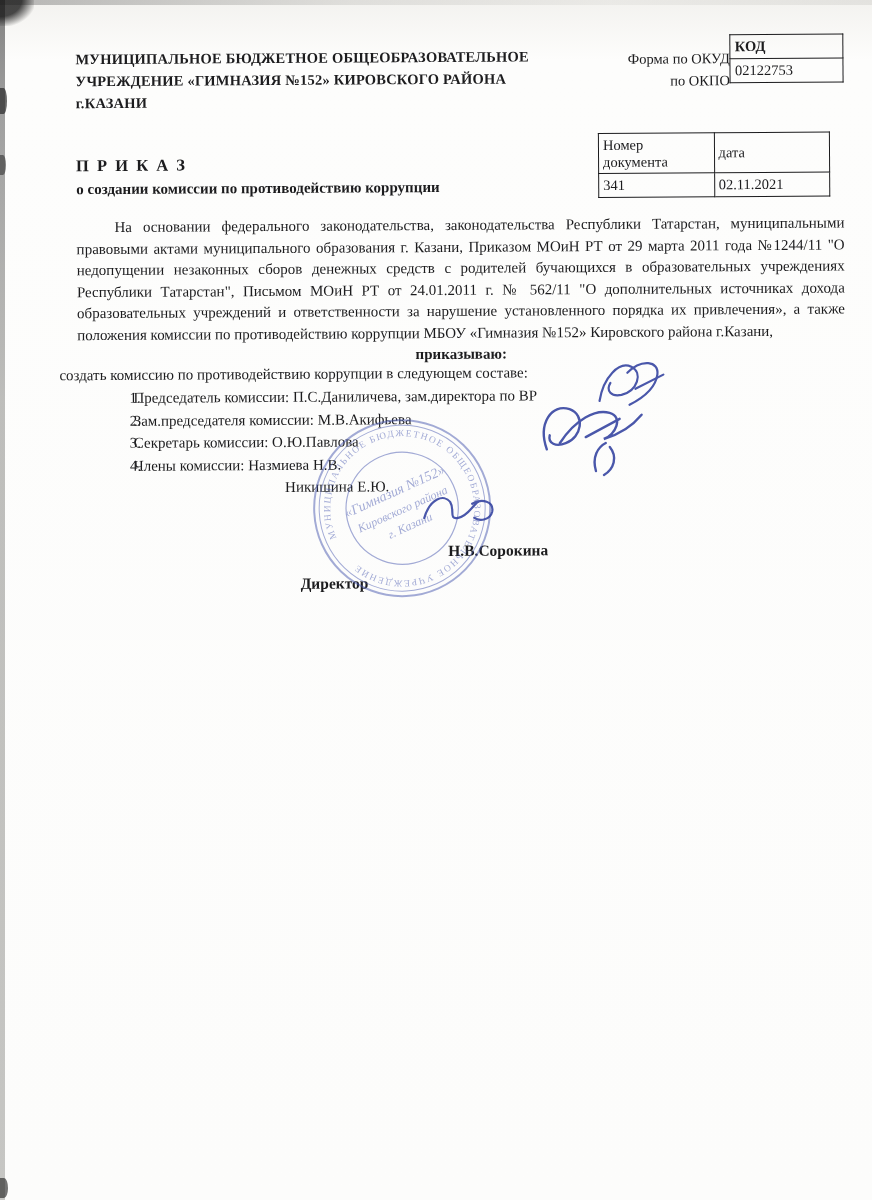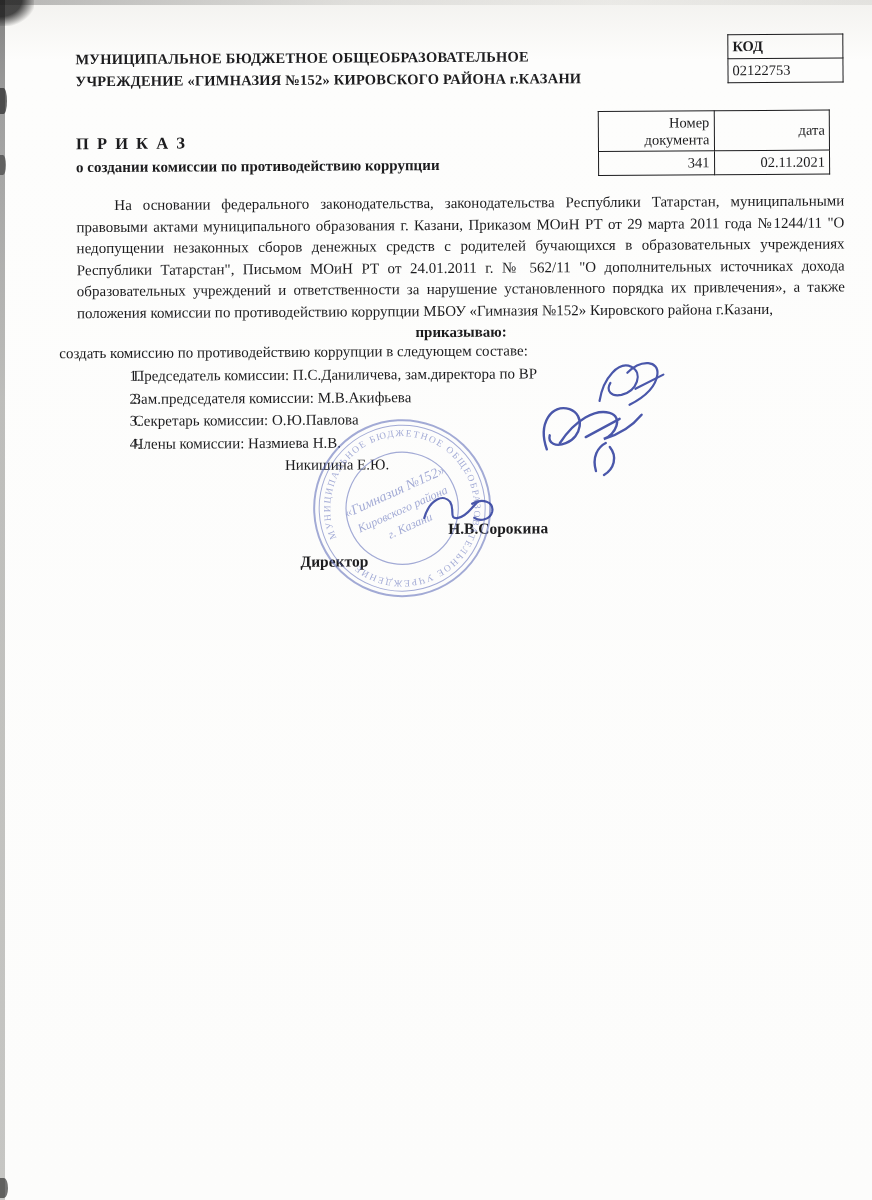--- a/index.html
+++ b/index.html
@@ -37,21 +37,21 @@
   .code-box td { border:1.6px solid #1c1c1e; font-size:14.5px; padding:2px 4px; }
   .code-box td.code-head { font-weight:bold; height:24px; }
   .code-box td.code-val  { height:24px;margin-top:40px; }
 
   
   .title-row { display:flex; margin-top:26px; }
   .title-block { flex:1; padding-top:16px; }
   .doc-title { font-weight:bold; font-size:16.5px; letter-spacing:2px; }
   .doc-subtitle { font-weight:bold; font-size:15px; margin-top:5px; }
   .num-table { border-collapse:collapse; width:232px; margin-right:14px; margin-top:-4px; align-self:flex-start; }
-  .num-table td { border:1.4px solid #1c1c1e; text-align:right; font-size:14.5px; padding:1px 4px; vertical-align:middle; }
+  .num-table td { border:1.4px solid #1c1c1e; text-align:left; font-size:14.5px; padding:1px 4px; vertical-align:middle; }
   .num-table .th { height:40px; width:116px; }
   .num-table .val { height:24px; }
 
   
   .body-par { margin-top:16px; font-size:15px; line-height:21.5px; text-align:justify; text-indent:38px; }
   .order-word { margin-top:2px; text-align:center; font-weight:bold; font-size:15px; }
   .order-intro { font-size:15px; line-height:21px; margin-left:-18px; }
   .list { margin-top:1px; }
   .list-row { display:flex; font-size:15px; line-height:22.5px; }
   .list-num { width:56px; padding-left:52px; flex:none; }
@@ -77,20 +77,24 @@
   <div class="blot-b"></div>
   <div class="blot-c"></div>
 
   <div class="tilt">
     <div class="content">
 
       <div class="hdr">
         <div class="org">
           <div>МУНИЦИПАЛЬНОЕ БЮДЖЕТНОЕ ОБЩЕОБРАЗОВАТЕЛЬНОЕ</div>
           <div>УЧРЕЖДЕНИЕ   «ГИМНАЗИЯ №152» КИРОВСКОГО РАЙОНА  г.КАЗАНИ</div>
+        </div>
+        <div class="form-labels">
+          <div>Форма по ОКУД</div>
+          <div>по ОКПО</div>
         </div>
         <table class="code-box">
           <tbody>
             <tr>
                 <td class="code-head">КОД</td>
               </tr>
             <tr>
                 <td class="code-val">02122753</td>
               </tr>
           </tbody>

